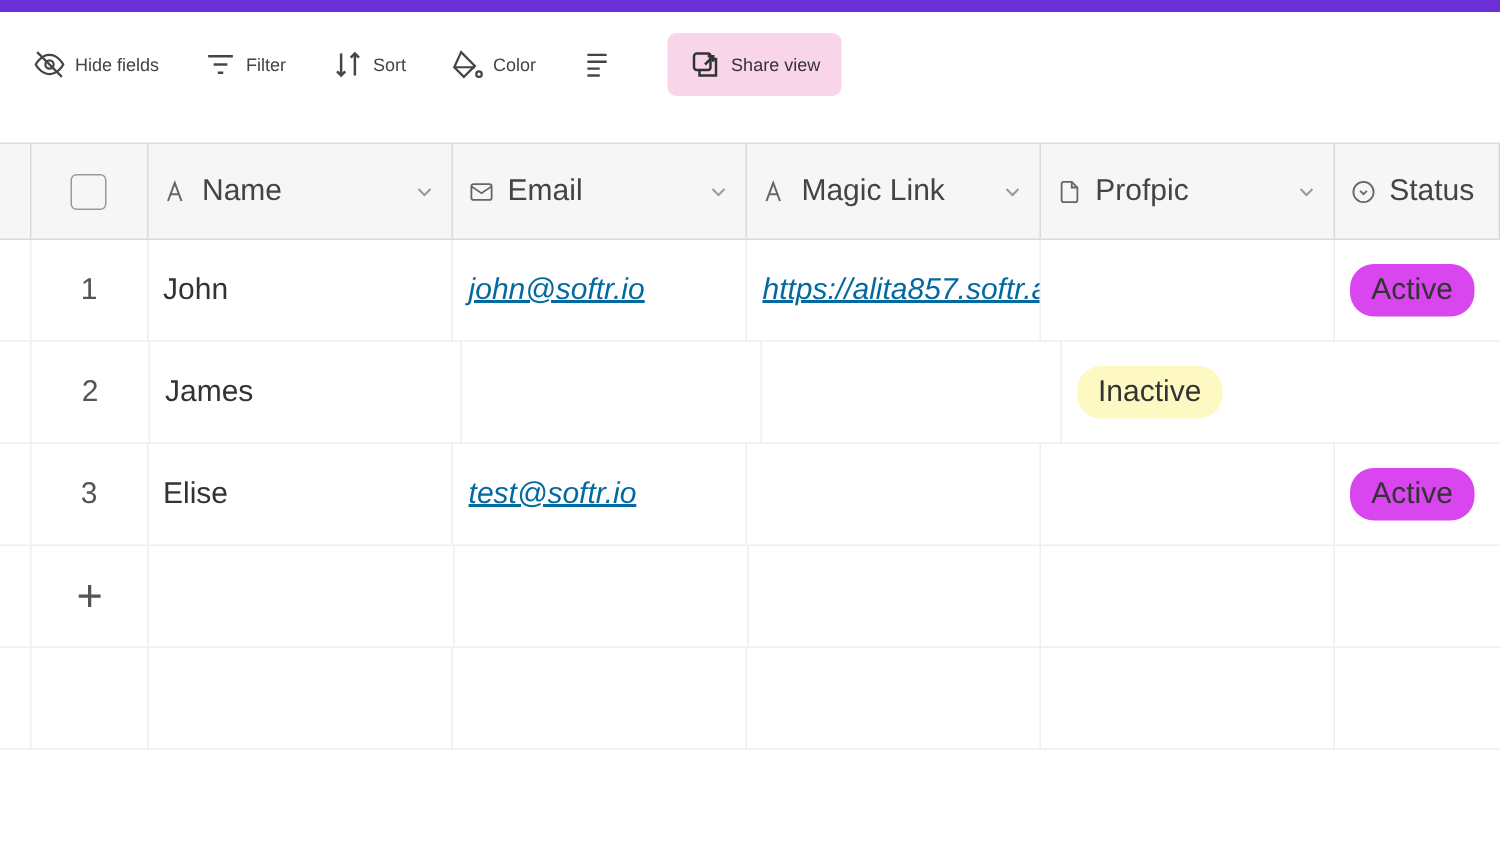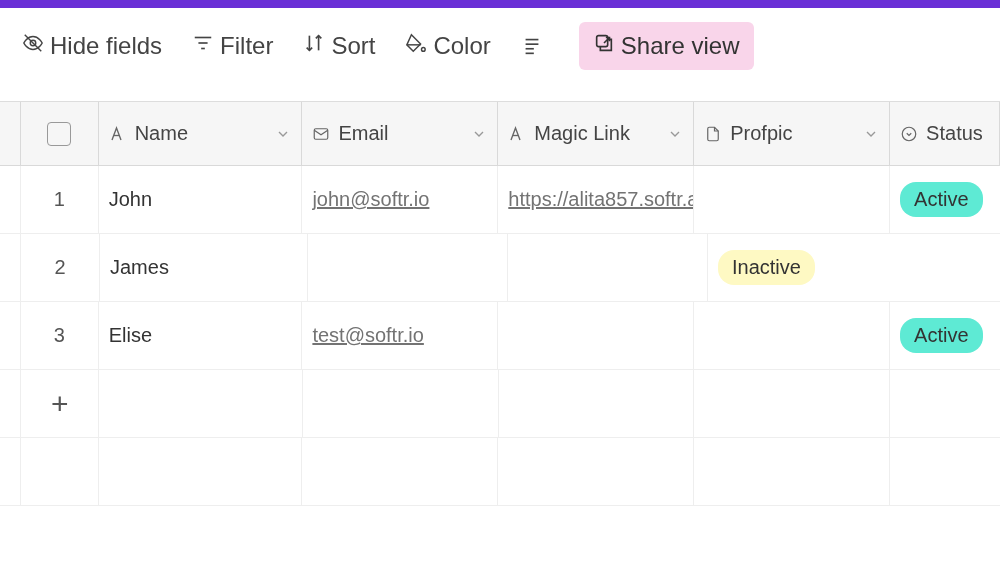--- a/index.html
+++ b/index.html
@@ -17,23 +17,24 @@
     width: 100%;
   }
   .toolbar {
     display: flex;
     align-items: center;
     padding: 14px 8px 14px 8px;
     gap: 2px;
   }
   .toolbar-item {
     display: flex;
+    align-items: center;
     gap: 6px;
     padding: 10px 14px;
-    font-size: 24px;
+    font-size: 12px;
     color: #444;
     cursor: pointer;
     border-radius: 6px;
   }
   .toolbar-item.highlight {
     background: #f9d5ea;
     color: #333;
     margin-left: 20px;
   }
   .toolbar-item svg { flex-shrink: 0; }
@@ -72,31 +73,31 @@
   .cell.magic  { width: 200px; }
   .cell.profpic{ width: 200px; }
   .cell.status { width: 112px; border-right: none; }
   .leading-gap { width: 18px; border-right: none; }
   .row.header .leading-gap { border-right: none; }
   .header .cell { font-size: 20px; color: #444; gap: 8px; position: relative; }
   .header .cell .drop {
     position: absolute; right: 10px; top: 50%; transform: translateY(-50%);
     color: #999;
   }
-  .cell a, .cell .link { text-decoration: underline; color: #737373; }
+  .cell a, .cell .link { text-decoration: underline; color: #0369a1; font-style: italic; }
   .checkbox {
     width: 24px; height: 24px; border: 1.5px solid #999; border-radius: 4px;
   }
   .badge {
     border-radius: 16px;
     padding: 6px 14px;
     font-size: 20px;
     display: inline-block;
   }
-  .badge.active   { background: #5eead4; color: #333; }
+  .badge.active   { background: #d946ef; color: #333; }
   .badge.inactive { background: #fef9c3; color: #333; }
   .addrow { color: #555; font-size: 28px; padding-left: 30px; font-weight: 300;}
   .row.blank { height: 68px; }
   .row.blank .cell { color: transparent; }
 </style>
 </head>
 <body>
 
 <div class="top-bar"></div>
 

